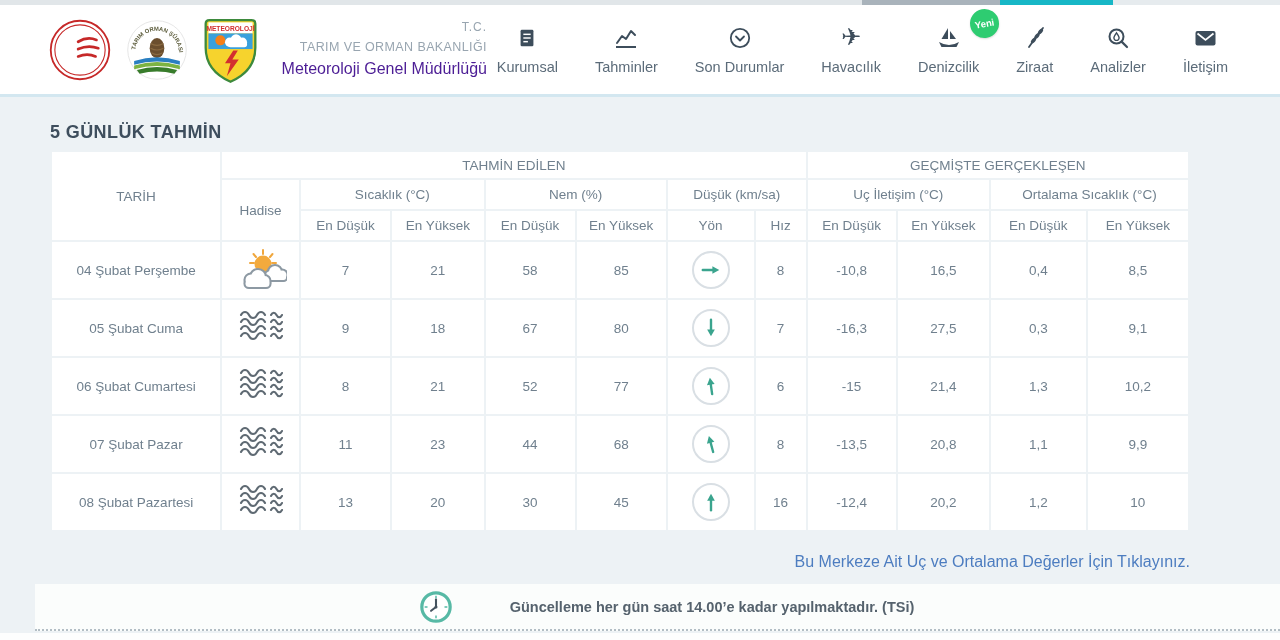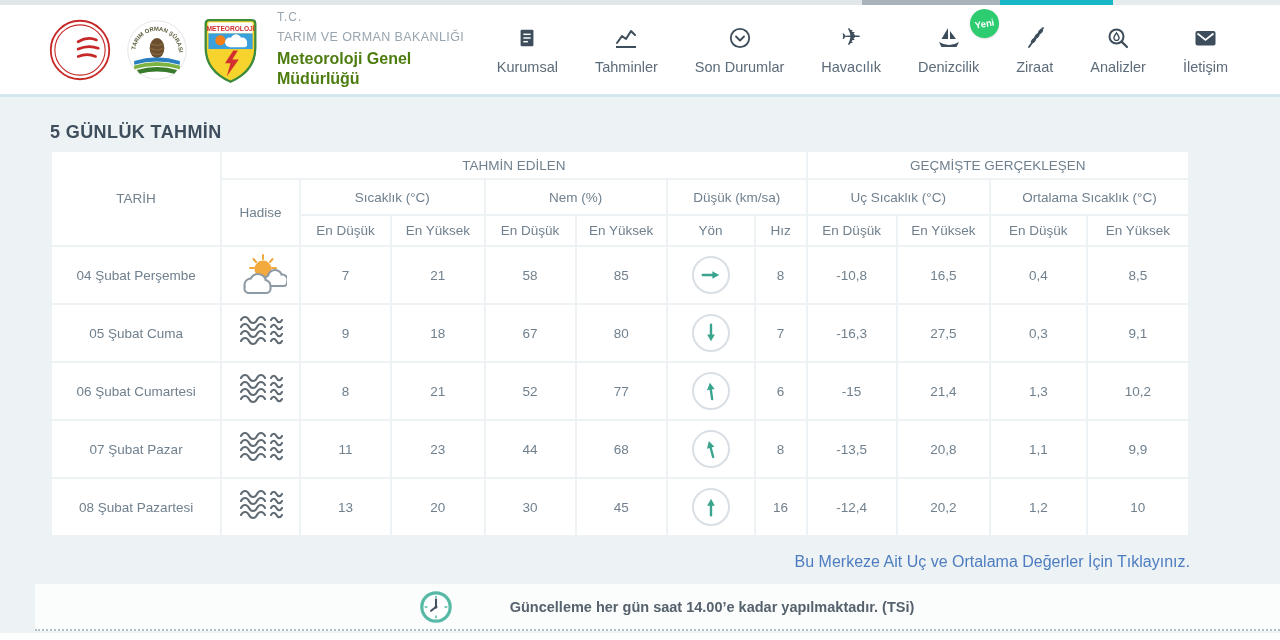--- a/index.html
+++ b/index.html
@@ -18,24 +18,24 @@
   .topstrip .seg-light { position:absolute; left:1113px; width:167px; height:5px; background:#e6ebee; }
 
   
   .site-header {
     position:absolute; top:5px; left:0; width:1280px; height:92px;
     background:#ffffff; border-bottom:3px solid #d3e7f0;
     display:flex; align-items:center;
   }
   .logos { display:flex; align-items:center; gap:13px; margin-left:48px; }
   .logo { display:block; cursor:pointer; }
-  .title-block { margin-left:18px; width:210px; text-align:left; line-height:1.25; }
+  .title-block { margin-left:18px; width:210px; text-align:right; line-height:1.25; }
   .tc-line { font-size:12px; color:#98a5b0; letter-spacing:1px; }
   .ministry-line { font-size:12.5px; color:#98a5b0; margin-top:5px; letter-spacing:.4px; }
-  .directorate-line { font-size:16px; color:#4d7c0f; font-weight:bold; margin-top:3px; }
+  .directorate-line { font-size:16px; color:#4c1d95; font-weight:normal; margin-top:3px; }
 
   nav.mainnav { margin-left:auto; margin-right:52px; display:flex; align-items:center; gap:37px; }
   .nav-item { display:flex; flex-direction:column; align-items:center; gap:9px;
               color:#5b6b79; font-size:14.5px; cursor:pointer; position:relative; white-space:nowrap; }
   .nav-icn { height:26px; display:flex; align-items:flex-end; justify-content:center; }
   .plane-glyph { font-family:"DejaVu Sans",sans-serif; font-size:24px; color:#3d4d5b; line-height:26px; }
   .yeni-badge {
     position:absolute; top:-15px; right:-20px; width:29px; height:29px; border-radius:50%;
     background:#2ecc71; color:#fff; font-size:9.5px; font-weight:bold;
     display:flex; align-items:center; justify-content:center; transform:rotate(-10deg);
@@ -44,21 +44,21 @@
 
   
   .page-title { position:absolute; left:50px; top:122px; font-size:18px; font-weight:bold;
                 color:#3e4e5d; letter-spacing:.4px; }
 
   table.fc { position:absolute; left:50px; top:150px; width:1140px;
              border-collapse:separate; border-spacing:2px; table-layout:fixed; }
   table.fc th, table.fc td { background:#fff; text-align:center; vertical-align:middle;
              font-weight:normal; color:#70808e; font-size:13.5px; }
   tr.hrow1 th { height:26px; }
-  tr.hrow2 th { height:34px; }
+  tr.hrow2 th { height:29px; }
   tr.hrow3 th { height:29px; }
   tr.drow td  { height:56px; }
   th.h-blue   { color:#4f96b8; }
   th.h-red    { color:#ca5b68; }
   th.h-orange { color:#d9ad58; }
   th.h-slate  { color:#7f8a9b; }
   td.date-cell { font-size:13.5px; color:#4b5866; }
   td.num { font-size:27px; }
   .c-teal   { color:#54a2ab; }
   .c-red    { color:#c66070; }
@@ -237,21 +237,21 @@
     <tr class="hrow1">
       <th rowspan="3">TARİH</th>
       <th colspan="7">TAHMİN EDİLEN</th>
       <th colspan="4">GEÇMİŞTE GERÇEKLEŞEN</th>
     </tr>
     <tr class="hrow2">
       <th rowspan="2">Hadise</th>
       <th colspan="2">Sıcaklık (°C)</th>
       <th colspan="2">Nem (%)</th>
       <th colspan="2">Düşük (km/sa)</th>
-      <th colspan="2">Uç Sıcaklık (°C)</th>
+      <th colspan="2">Uç İletişim (°C)</th>
       <th colspan="2">Ortalama Sıcaklık (°C)</th>
     </tr>
     <tr class="hrow3">
       <th class="h-blue">En Düşük</th>
       <th class="h-red">En Yüksek</th>
       <th class="h-orange">En Düşük</th>
       <th class="h-slate">En Yüksek</th>
       <th>Yön</th>
       <th>Hız</th>
       <th class="h-blue">En Düşük</th>

